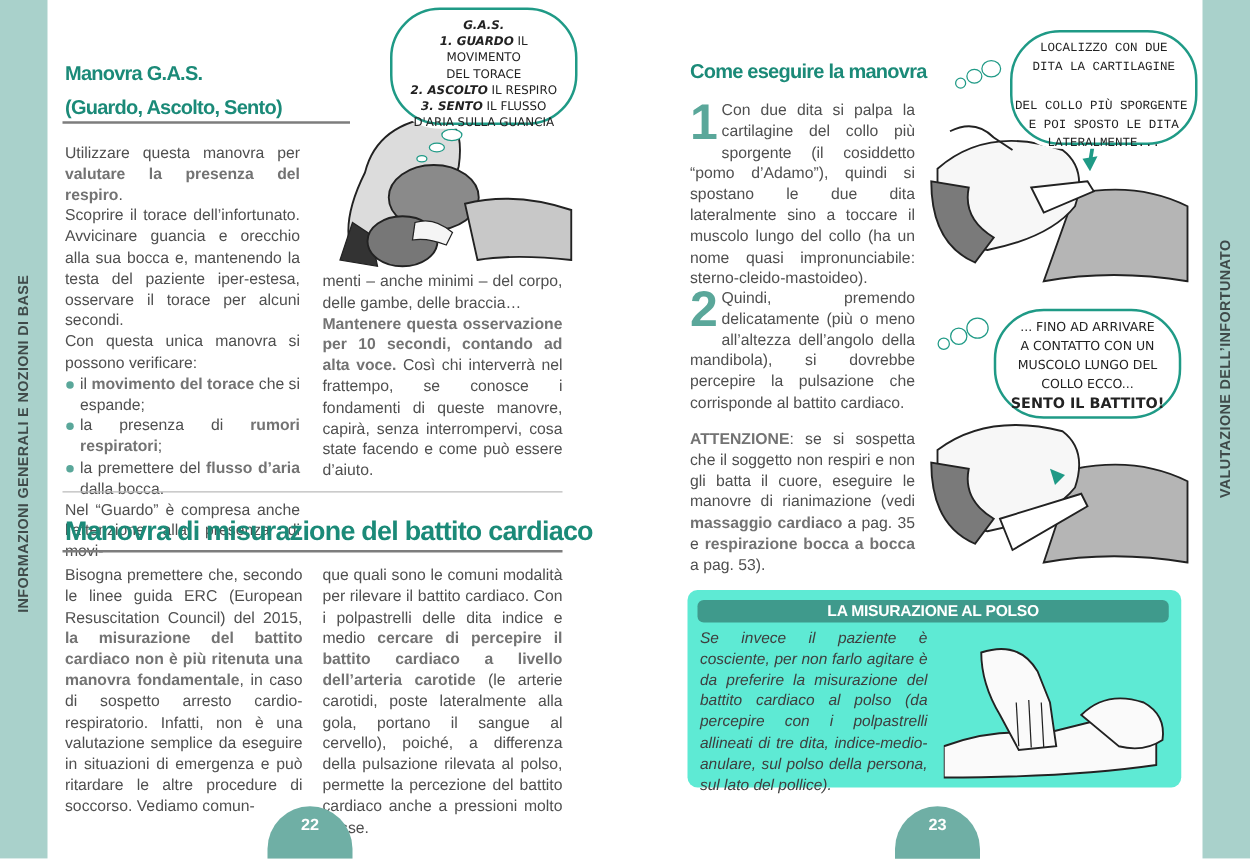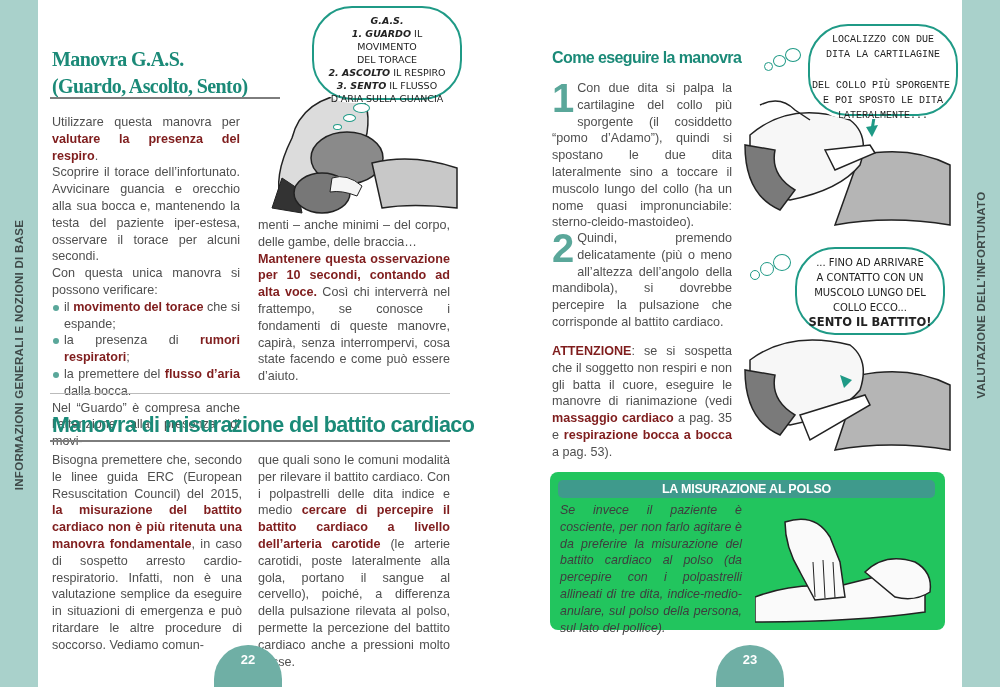--- a/index.html
+++ b/index.html
@@ -15,25 +15,25 @@
   .side-band.right { right: 0; }
   .side-text {
     position: absolute; white-space: nowrap; font-weight: bold; font-size: 11.5px;
     letter-spacing: 0.3px; color: #3f4a49; font-family: "Liberation Sans", sans-serif;
   }
   .side-band.left .side-text { left: 19px; top: 355px; transform: translate(-50%, -50%) rotate(-90deg); }
   .side-band.right .side-text { left: 19px; top: 295px; transform: translate(-50%, -50%) rotate(-90deg); }
 
   .teal-title { color: #1b8a78; font-weight: bold; font-family: "Liberation Sans", sans-serif; letter-spacing: -0.6px; }
 
-  .h1 { position: absolute; left: 52px; top: 46px; font-size: 20px; line-height: 27px; font-family: Liberation Serif, serif; }
+  .h1 { position: absolute; left: 52px; top: 46px; font-size: 16px; line-height: 27px; }
   .rule { position: absolute; height: 1.5px; background: #7d7d7d; }
 
   .body-text { font-size: 12.6px; line-height: 16.8px; color: #4f4f4f; text-align: justify; }
-  .body-text b { color: #7f1d1d; font-weight: bold; }
+  .body-text b { color: #737373; font-weight: bold; }
   .body-text p { margin: 0; }
 
   .col { position: absolute; }
   ul.bullets { list-style: none; padding: 0; margin: 0; }
   ul.bullets li { position: relative; padding-left: 12px; }
   ul.bullets li::before {
     content: ""; position: absolute; left: 1px; top: 6px; width: 6px; height: 6px; border-radius: 50%;
     background: #5aa79a;
   }
 
@@ -54,21 +54,21 @@
 
   .h3 { position: absolute; left: 552px; top: 48px; font-size: 16px; line-height: 20px; }
 
   .step-num {
     float: left; font-size: 40px; line-height: 32px; font-weight: bold; color: #5aa79a;
     margin-right: 3px; margin-top: 2px; font-family: "Liberation Sans", sans-serif;
   }
 
   .box {
     position: absolute; left: 550px; top: 472px; width: 395px; height: 158px;
-    background: #22c55e; border-radius: 8px;
+    background: #5eead4; border-radius: 8px;
   }
   .box-header {
     position: absolute; left: 8px; top: 8px; width: 377px; height: 18px; background: #3f9a8c;
     border-radius: 5px; color: #fff; font-weight: bold; font-size: 12.5px; text-align: center; line-height: 18px;
     letter-spacing: -0.2px;
   }
   .box-text {
     position: absolute; left: 10px; top: 30px; width: 182px; font-style: italic; font-size: 12.4px;
     line-height: 16.8px; color: #3e3e3e; text-align: justify;
   }

